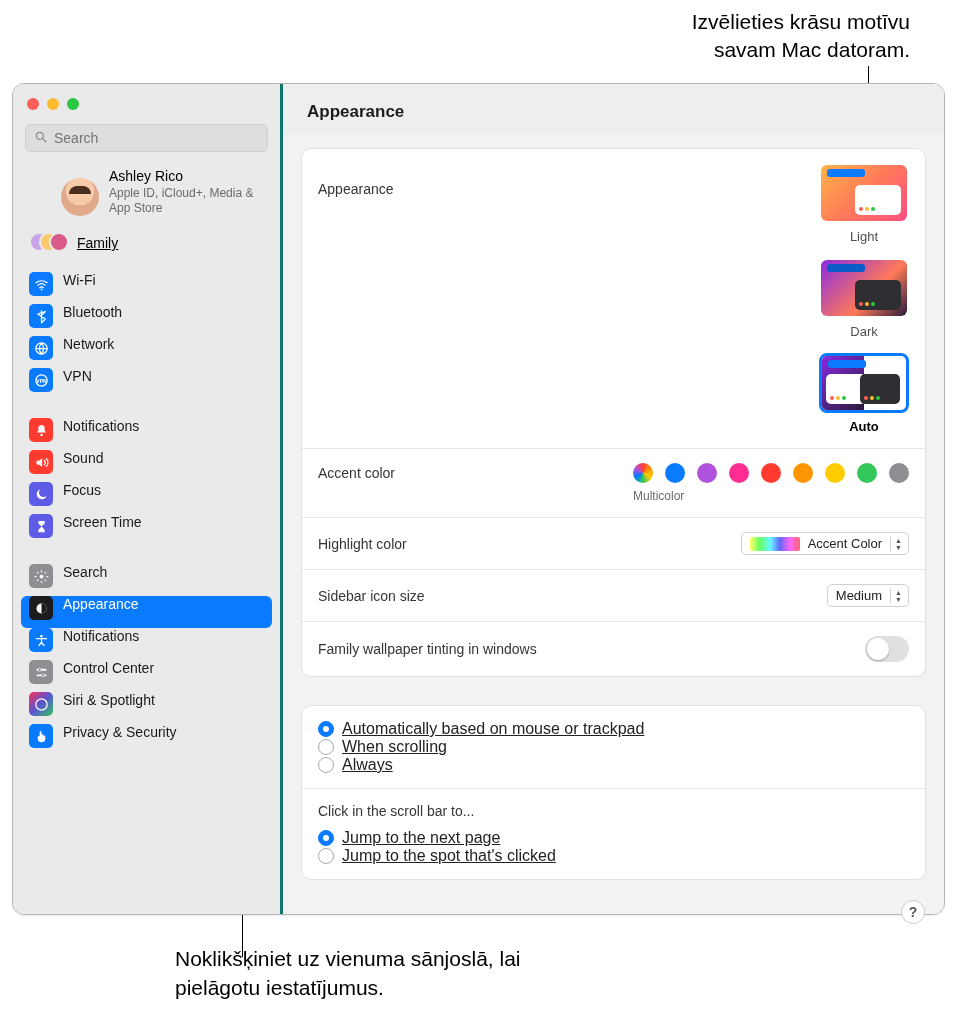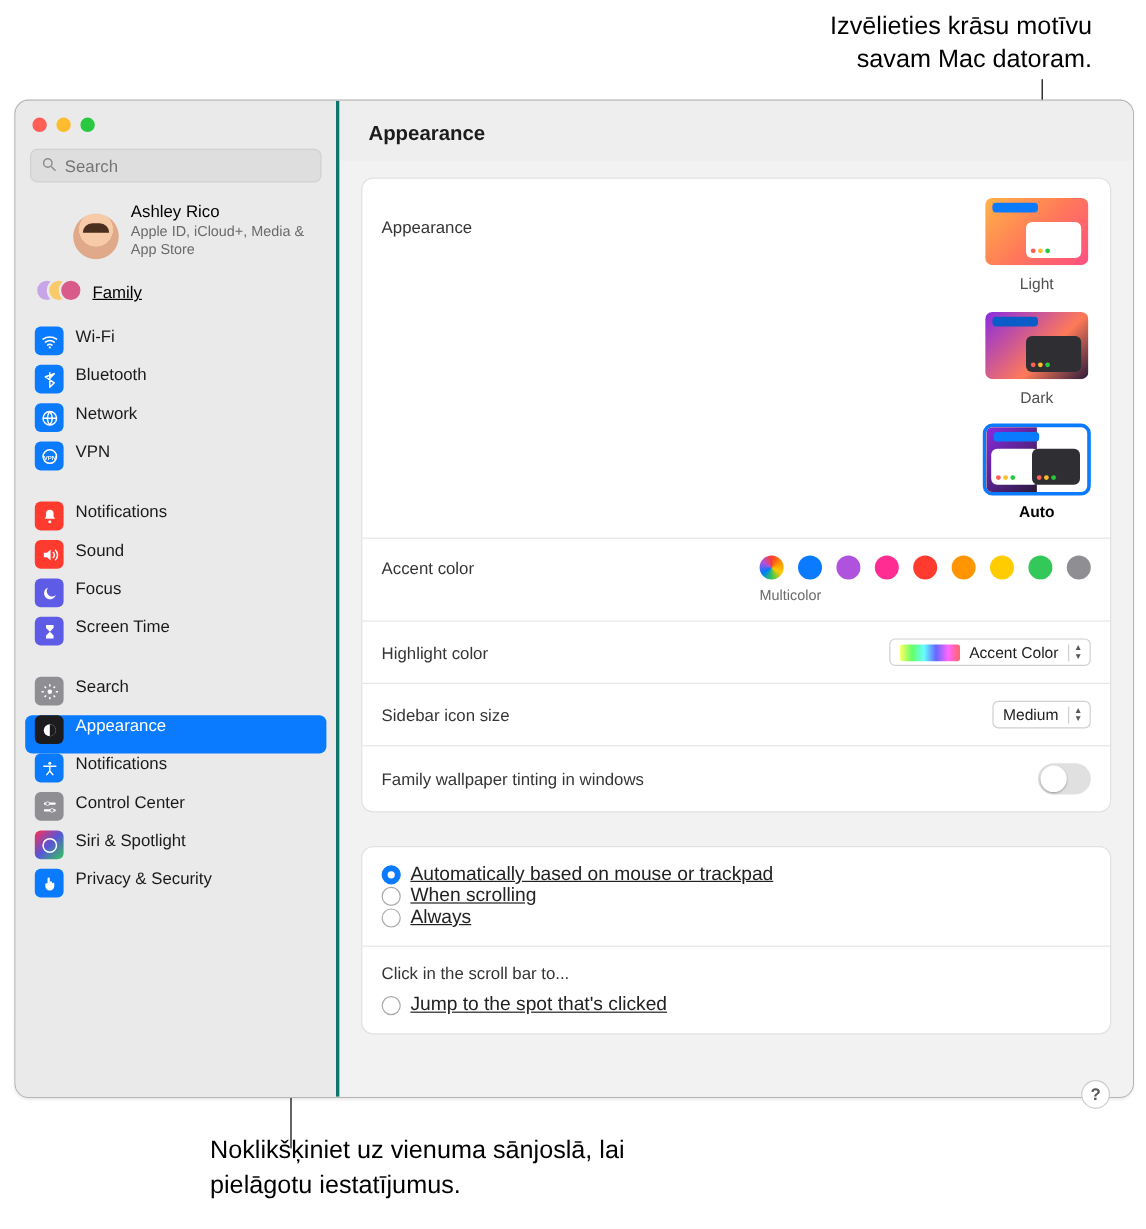--- a/index.html
+++ b/index.html
@@ -594,20 +594,24 @@
                 <span>Always</span>
               </div>
             </div>
         </div>
       </div>
       <div class="panel-row">
         <div class="radio-col">
           <div class="radio-title">Click in the scroll bar to...</div>
           <div id="scrollclick-opts">
               <div class="radio-row">
+                <span class="radio checked"></span>
+                <span>Jump to the next page</span>
+              </div>
+              <div class="radio-row">
                 <span class="radio"></span>
                 <span>Jump to the spot that's clicked</span>
               </div>
             </div>
         </div>
       </div>
     </div>
 
   </div>
 </div>

